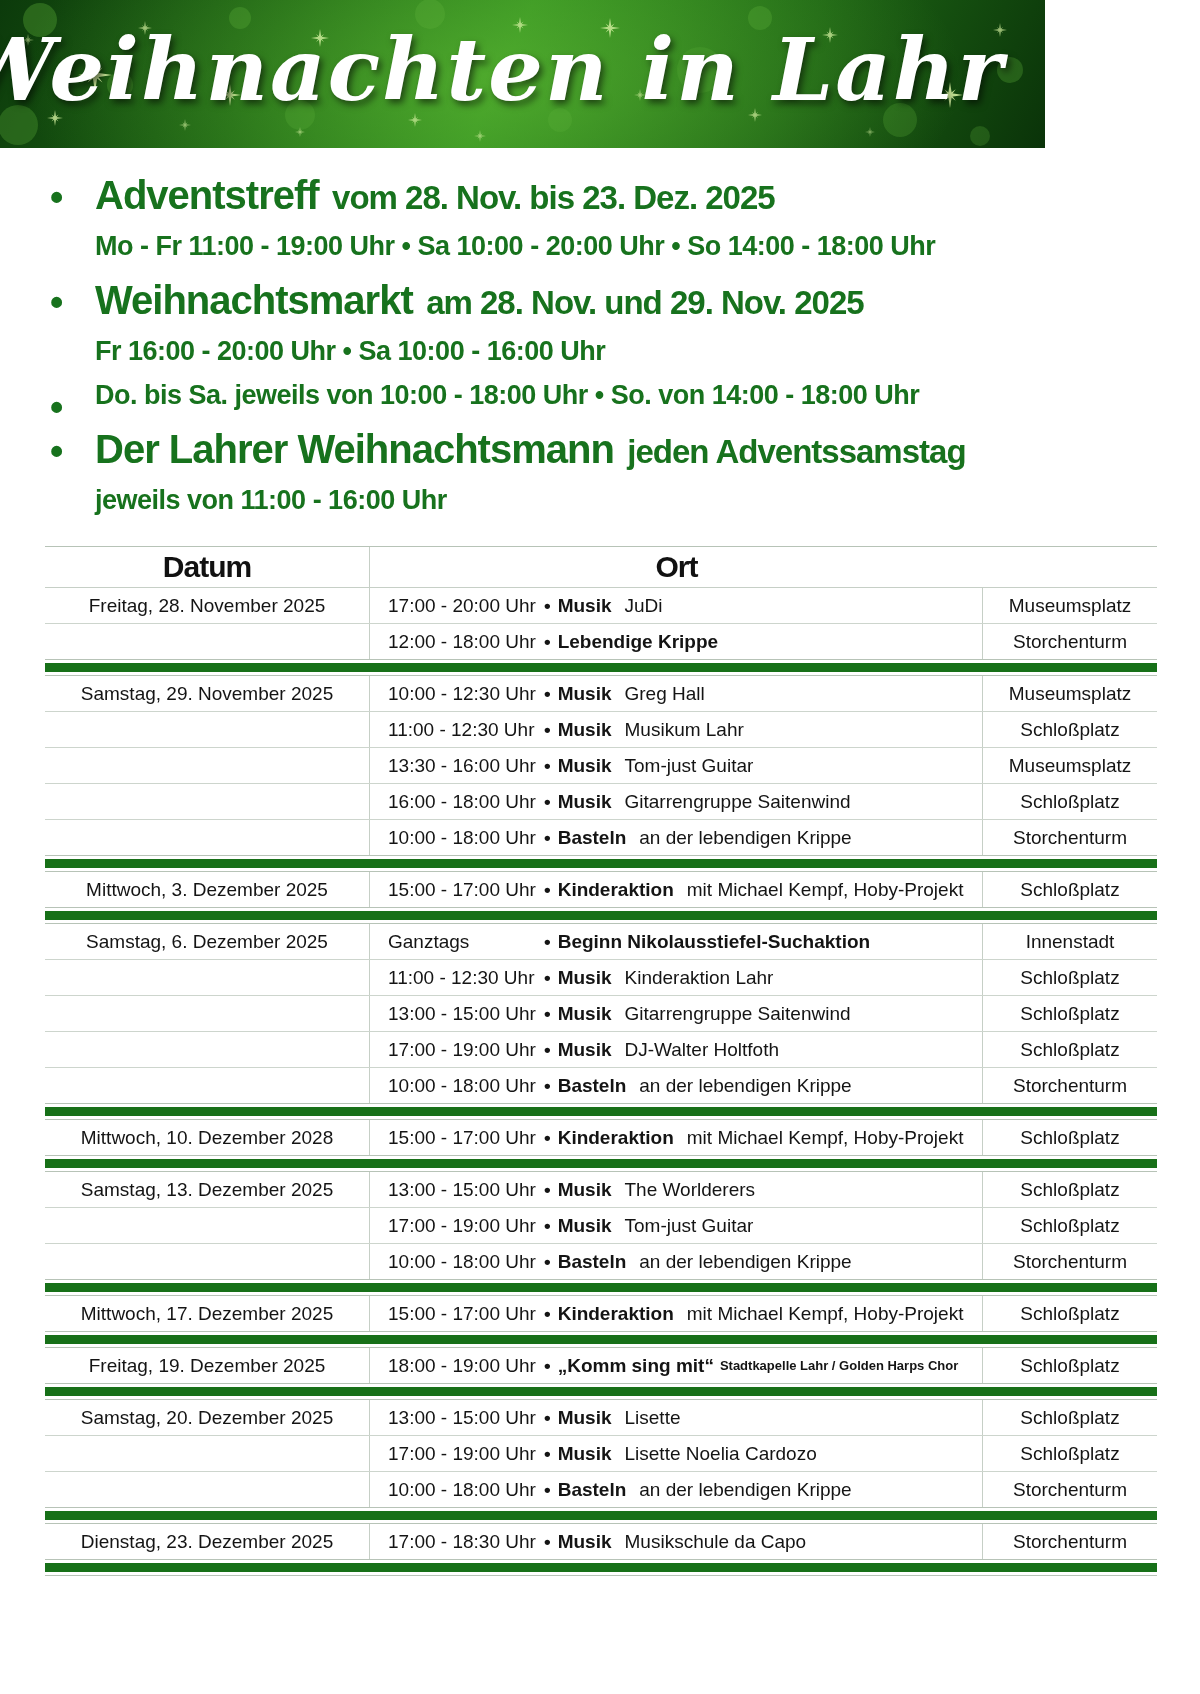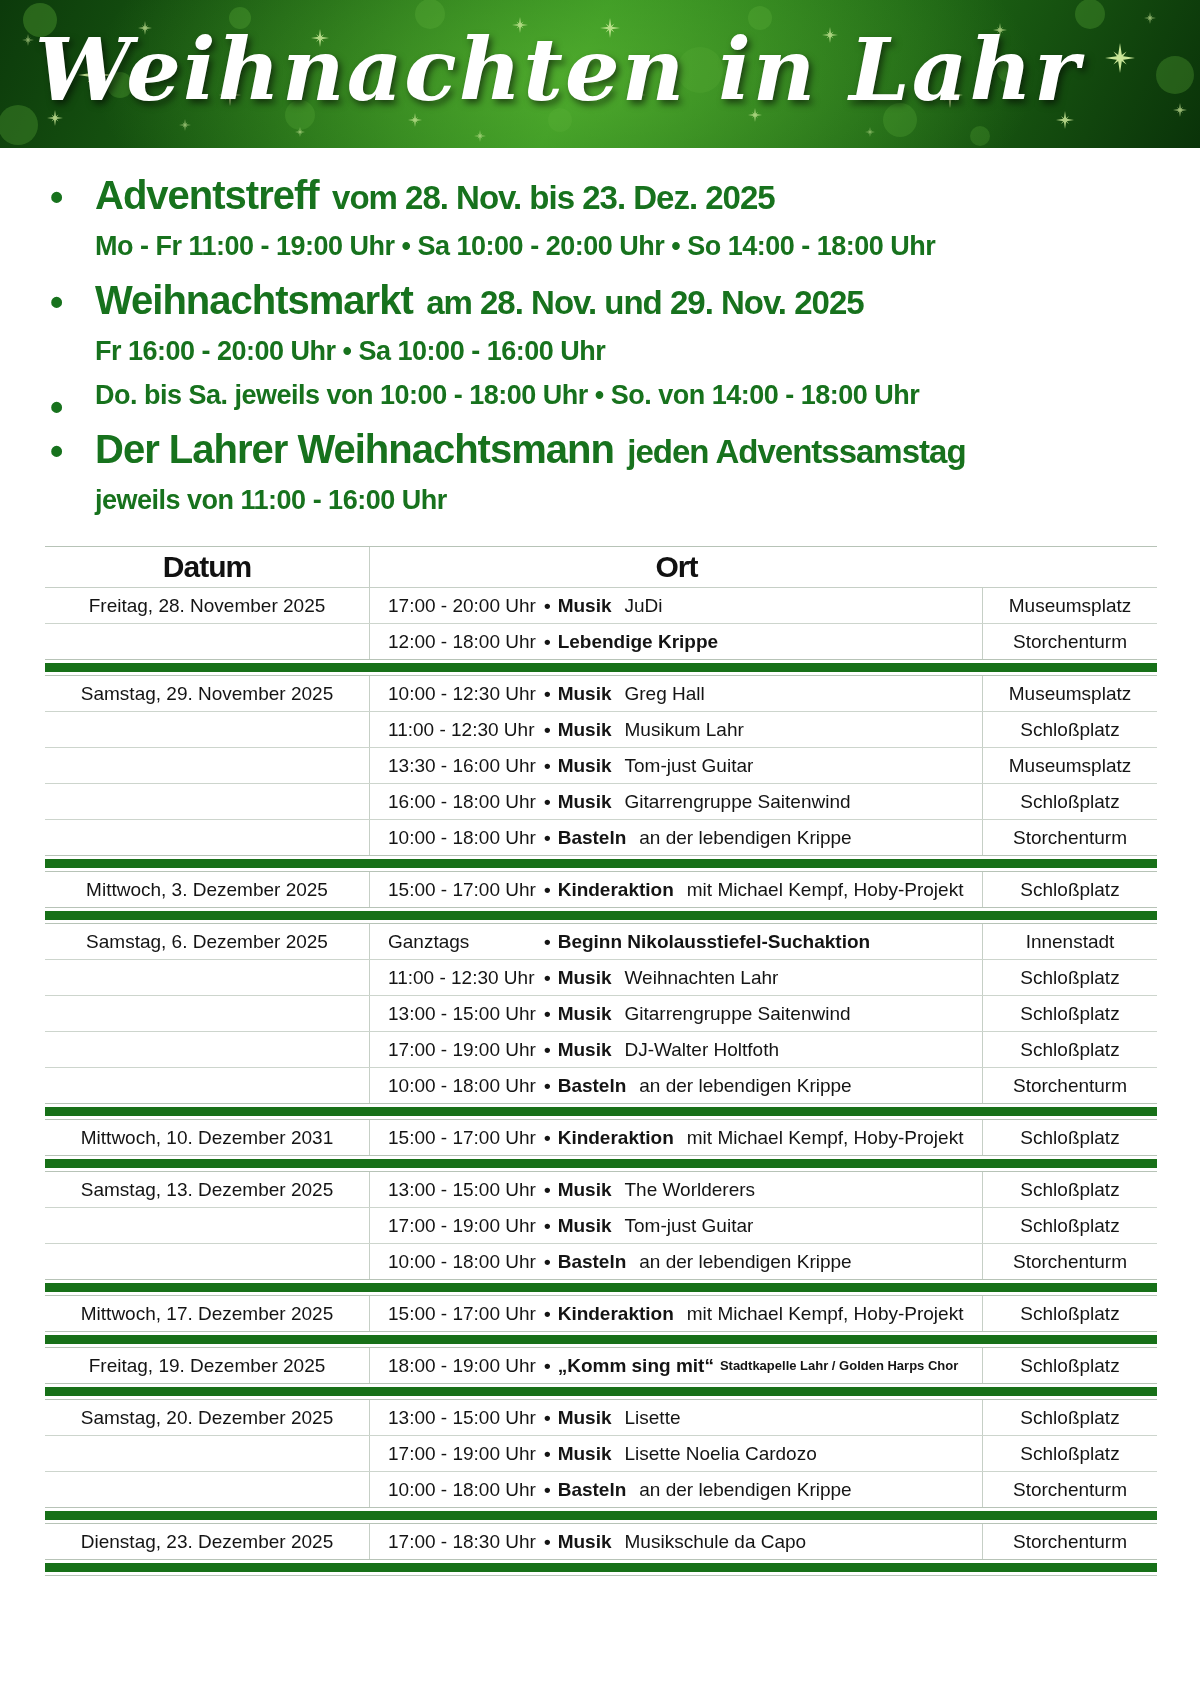--- a/index.html
+++ b/index.html
@@ -4,21 +4,21 @@
 <style>
   html,body{margin:0;padding:0;}
   body{
     width:1200px;height:1694px;overflow:hidden;background:#ffffff;
     font-family:"Liberation Sans", sans-serif;
     --text-green:#17721d;--bar-green:#177018;--line:#c6cfc6;--line2:#b7c3b7;
   }
 
   
   .banner{
-    position:relative;width:1200px;height:148px;overflow:hidden;
+    position:relative;width:1045px;height:148px;overflow:hidden;
     background:
       radial-gradient(ellipse 760px 340px at 47% 52%, rgba(110,200,60,.50), rgba(0,0,0,0) 62%),
       linear-gradient(115deg,#0c3a0b 0%,#1c6313 26%,#2f8c1e 48%,#1d6414 74%,#0a3309 100%);
   }
   .banner .dot{position:absolute;border-radius:50%;background:#5fb33a;}
   .banner .sp{position:absolute;fill:#d4f0a0;}
   .banner-title{
     position:absolute;left:0;right:0;top:50%;
     transform:translateY(-54%) translateX(-42px);
     text-align:center;color:#ffffff;
@@ -290,21 +290,21 @@
           <span class="act">Beginn Nikolausstiefel-Suchaktion</span>
         </div>
         <div class="cell ort">Innenstadt</div>
       </div>
       <div class="trow">
         <div class="cell date"></div>
         <div class="cell prog">
           <span class="time">11:00 - 12:30 Uhr</span>
           <span class="dot">•</span>
           <span class="act">Musik</span>
-          <span class="det">Weihnachten Lahr</span>
+          <span class="det">Kinderaktion Lahr</span>
         </div>
         <div class="cell ort">Schloßplatz</div>
       </div>
       <div class="trow">
         <div class="cell date"></div>
         <div class="cell prog">
           <span class="time">13:00 - 15:00 Uhr</span>
           <span class="dot">•</span>
           <span class="act">Musik</span>
           <span class="det">Gitarrengruppe Saitenwind</span>
@@ -328,21 +328,21 @@
           <span class="dot">•</span>
           <span class="act">Basteln</span>
           <span class="det">an der lebendigen Krippe</span>
         </div>
         <div class="cell ort">Storchenturm</div>
       </div>
       <div class="gsep">
         <div class="gbar"></div>
       </div>
       <div class="trow">
-        <div class="cell date">Mittwoch, 10. Dezember 2031</div>
+        <div class="cell date">Mittwoch, 10. Dezember 2028</div>
         <div class="cell prog">
           <span class="time">15:00 - 17:00 Uhr</span>
           <span class="dot">•</span>
           <span class="act">Kinderaktion</span>
           <span class="det">mit Michael Kempf,  Hoby-Projekt</span>
         </div>
         <div class="cell ort">Schloßplatz</div>
       </div>
       <div class="gsep">
         <div class="gbar"></div>

